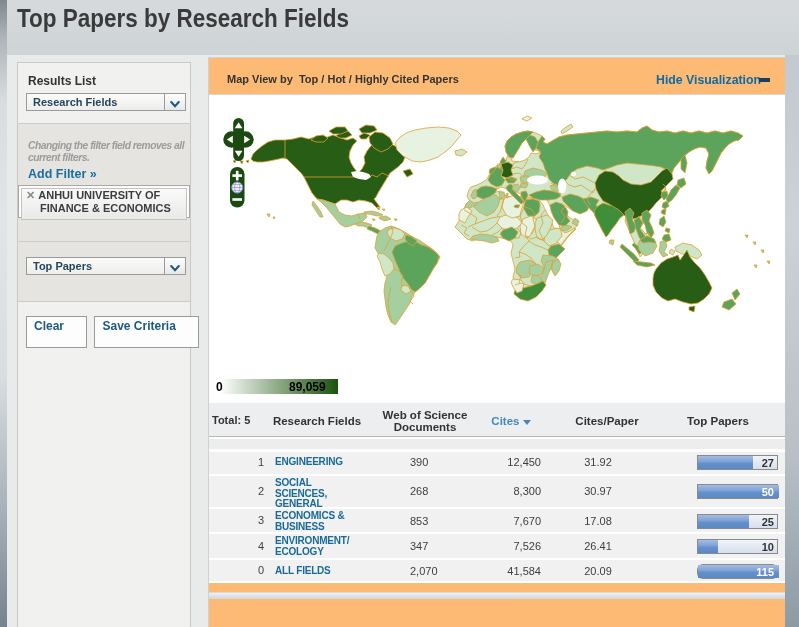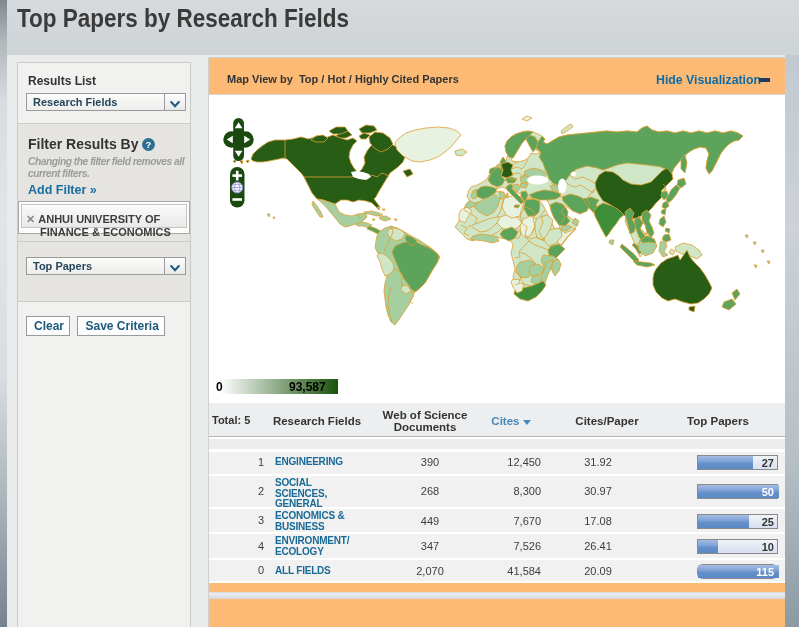--- a/index.html
+++ b/index.html
@@ -20,23 +20,23 @@
 .sb-select span { font-size:11px; font-weight:bold; color:#26465a; position:absolute; left:6px; top:2px; }
 .sb-arrow { position:absolute; right:0; top:0; width:21px; height:16px; border-left:1px solid #9a9a9a; background:linear-gradient(#fdfdfd,#e8e8e8); text-align:center; }
 .sb-arrow svg { margin-top:4px; }
 #sec1 { padding:11px 10px 11px 10px; height:61px; }
 #sec2 { background:#e5e4e1; padding:12px 0 9px 10px; height:118px; }
 #sec3 { background:#e5e4e1; padding:11px 10px 12px 10px; height:60px; }
 #sec4 { padding:14px 0 12px 8px; border-bottom:none; white-space:nowrap; }
 .italic-note { font-style:italic; font-weight:bold; color:#9c9c9c; font-size:10.3px; line-height:11.5px; margin-top:4px; letter-spacing:-0.5px; }
 .addfilter { color:#1a6e9e; font-weight:bold; font-size:12.5px; margin-top:5px; line-height:13px; }
 .chipwrap { margin-top:4px; margin-left:-10px; width:172px; background:#fcfcfb; border:1px solid #a8a8a6; padding:2px; height:33px; }
-.chip { background:linear-gradient(#fafafa,#e9e9e8); border:1px solid #c4c4c2; padding:8px 2px 2px 4px; font-size:11px; font-weight:bold; color:#3c3c3c; line-height:13px; height:24px; white-space:nowrap; }
+.chip { background:linear-gradient(#fafafa,#e9e9e8); border:1px solid #c4c4c2; padding:0px 2px 2px 4px; font-size:11px; font-weight:bold; color:#3c3c3c; line-height:13px; height:32px; white-space:nowrap; }
 .chip .x { color:#8a8a8a; font-size:11px; }
-.btn { display:inline-block; background:#fdfdfd; border:1px solid #9a9a9a; color:#1b5a7e; font-size:12px; font-weight:bold; padding:2px 5px 2px 7px; height:20px; }
+.btn { display:inline-block; background:#fdfdfd; border:1px solid #9a9a9a; color:#1b5a7e; font-size:12px; font-weight:bold; padding:2px 22px 2px 7px; height:32px; }
 
 #main { position:absolute; left:201px; top:2px; width:654px; height:570px; background:#fdba74; border:1px solid #cfd0d0; border-bottom:none;text-decoration:underline; }
 #maphead { height:37px; border-bottom:1px solid #d6d6d6; position:relative; }
 #maphead .t { position:absolute; left:18px; top:15px; font-size:11px; font-weight:bold; color:#333; }
 #maphead .hide { position:absolute; left:447px; top:15px; font-size:12.3px; font-weight:bold; color:#0e6ba3; }
 #maphead .minus { position:absolute; left:550px; top:20px; width:11px; height:4px; background:#1c3e5e; }
 #maparea { position:relative; height:308px; background:#fff; }
 #legend { position:absolute; left:11px; top:284px; width:118px; height:15px; background:linear-gradient(90deg,#ffffff,#19530b); }
 #legend .l0 { position:absolute; left:-4px; top:1px; font-size:12px; font-weight:bold; color:#000; }
 #legend .l1 { position:absolute; left:69px; top:1px; font-size:12px; font-weight:bold; color:#000; }
@@ -44,21 +44,21 @@
 #repbar { height:29px; background:linear-gradient(#f7f8f8,#dddfe1); border-top:1px solid #c6c8ca; border-bottom:1px solid #c6c8ca; position:relative; }
 #repbar .t { position:absolute; left:21px; top:9px; font-size:11px; font-weight:bold; color:#333; }
 #repbar .c { position:absolute; right:8px; top:8px; font-size:11px; font-weight:bold; color:#1a6e9e; }
 #thead { height:34px; background:#eceeef; border-bottom:1px solid #b4b7b9; position:relative; font-size:11.5px; font-weight:bold; color:#333; }
 #thead .h { position:absolute; text-align:center; }
 #sepband { height:2px; background:#ffffff; }
 #sepband2 { height:13px; background:#ededee; border-bottom:3px solid #fff; }
 .trow { position:relative; background:#f1f1f2; border-bottom:2px solid #fff; font-size:11px; color:#3e3e3e; }
 .trow .rank { position:absolute; width:20px; text-align:right; left:35px; }
 .trow .fname { position:absolute; left:66px; font-size:10px; letter-spacing:-0.2px; font-weight:bold; color:#196a96; line-height:10.5px; }
-.trow .n1 { position:absolute; width:60px; text-align:center; left:191px; }
+.trow .n1 { position:absolute; width:60px; text-align:left; left:201px; }
 .trow .n2 { position:absolute; width:60px; text-align:right; left:272px; }
 .trow .n3 { position:absolute; width:60px; text-align:center; left:359px; }
 .trow .bar { position:absolute; left:488px; width:81px; height:15px; border:1px solid #8a8a8a; background:linear-gradient(#f0f3f8,#d7dfee); }
 .trow .fill { position:absolute; left:0; top:0; height:100%; background:linear-gradient(#a3bce3 0%,#7da0d6 45%,#6490cc 55%,#5c88c4 100%); }
 .trow .bval { position:absolute; right:3px; font-size:11px; font-weight:bold; top:1px; }
 .dk { color:#333; } .wt { color:#fff; }
 #botbar { height:7px; background:linear-gradient(#edeff0,#d3d6d9); border-top:1px solid #d8dadb; margin-top:9px; }
 </style>
 </head>
 <body>
@@ -70,26 +70,20 @@
     <div class="sb-sec" id="sec1">
       <div class="sb-label">Results List</div>
       <div class="sb-select" style="margin-top:5px;">
         <span>Research Fields</span>
         <div class="sb-arrow"><svg width="10" height="7" viewBox="0 0 10 7">
               <path d="M1.2 1 L5 5.2 L8.8 1" fill="none" stroke="#1d5b80" stroke-width="2" stroke-linecap="round"></path>
             </svg></div>
       </div>
     </div>
     <div class="sb-sec" id="sec2">
-      <div class="sb-label" style="font-size:14px;">Filter Results By
-        <svg width="13" height="13" viewBox="0 0 13 13" style="vertical-align:-2px">
-            <circle cx="6.5" cy="6.5" r="6.5" fill="#2c6f91"></circle>
-            <text x="6.5" y="9.8" font-size="9.5" font-weight="bold" fill="#fff" text-anchor="middle">?</text>
-          </svg>
-      </div>
       <div class="italic-note" style="white-space:nowrap;">Changing the filter field removes all<br>current filters.</div>
       <div class="addfilter">Add Filter »</div>
       <div class="chipwrap">
           <div class="chip"><span class="x">✕</span>&nbsp;ANHUI UNIVERSITY OF<br><span style="padding-left:14px;">FINANCE &amp; ECONOMICS</span></div>
         </div>
     </div>
     <div class="sb-sec" id="sec3">
       <div class="sb-select" style="margin-top:4px;">
         <span>Top Papers</span>
         <div class="sb-arrow"><svg width="10" height="7" viewBox="0 0 10 7">
@@ -281,21 +275,21 @@
 <circle cx="28.2" cy="92.5" r="5.5" fill="#f3f3ff" stroke="#8888cc" stroke-width="0.8"></circle>
 <ellipse cx="28.2" cy="92.5" rx="2.6" ry="5.5" fill="none" stroke="#8888cc" stroke-width="0.7"></ellipse>
 <line x1="22.7" y1="92.5" x2="33.7" y2="92.5" stroke="#8888cc" stroke-width="0.7"></line>
 <line x1="23.5" y1="89.6" x2="32.9" y2="89.6" stroke="#8888cc" stroke-width="0.6"></line>
 <line x1="23.5" y1="95.4" x2="32.9" y2="95.4" stroke="#8888cc" stroke-width="0.6"></line>
 <rect x="23.4" y="103.2" width="9.6" height="2.6" fill="#fff"></rect>
 </g>
 </svg>
       <div id="legend">
         <span class="l0">0</span>
-          <span class="l1">93,587</span>
+          <span class="l1">89,059</span>
       </div>
     </div>
     <div id="thead">
       <span class="h" style="left:3px; top:11px; text-align:left; font-size:11px;">Total: 5</span>
       <span class="h" style="left:33px; width:150px; top:12px;">Research Fields</span>
       <span class="h" style="left:151px; width:130px; top:6px; line-height:12px;">Web of Science<br>Documents</span>
       <span class="h" style="left:267px; width:70px; top:12px; color:#4687bb;">Cites <svg width="8" height="5" viewBox="0 0 8 5">
             <path d="M0 0 H8 L4 5 Z" fill="#4687bb"></path>
           </svg></span>
       <span class="h" style="left:353px; width:90px; top:12px;">Cites/Paper</span>
@@ -321,21 +315,21 @@
         <span class="n2" style="top:9px;">8,300</span>
         <span class="n3" style="top:9px;">30.97</span>
       <div class="bar" style="top:8px;">
           <div class="fill" style="width:81px;"></div>
           <span class="bval wt">50</span>
         </div>
     </div>
     <div class="trow" style="height:25px;">
       <span class="rank" style="top:5px;">3</span>
       <span class="fname" style="top:2px;">ECONOMICS &amp;<br>BUSINESS</span>
-      <span class="n1" style="top:6px;">449</span>
+      <span class="n1" style="top:6px;">853</span>
         <span class="n2" style="top:6px;">7,670</span>
         <span class="n3" style="top:6px;">17.08</span>
       <div class="bar" style="top:5px;">
           <div class="fill" style="width:51px;"></div>
           <span class="bval dk">25</span>
         </div>
     </div>
     <div class="trow" style="height:26px;">
       <span class="rank" style="top:6px;">4</span>
       <span class="fname" style="top:2px;">ENVIRONMENT/<br>ECOLOGY</span>

